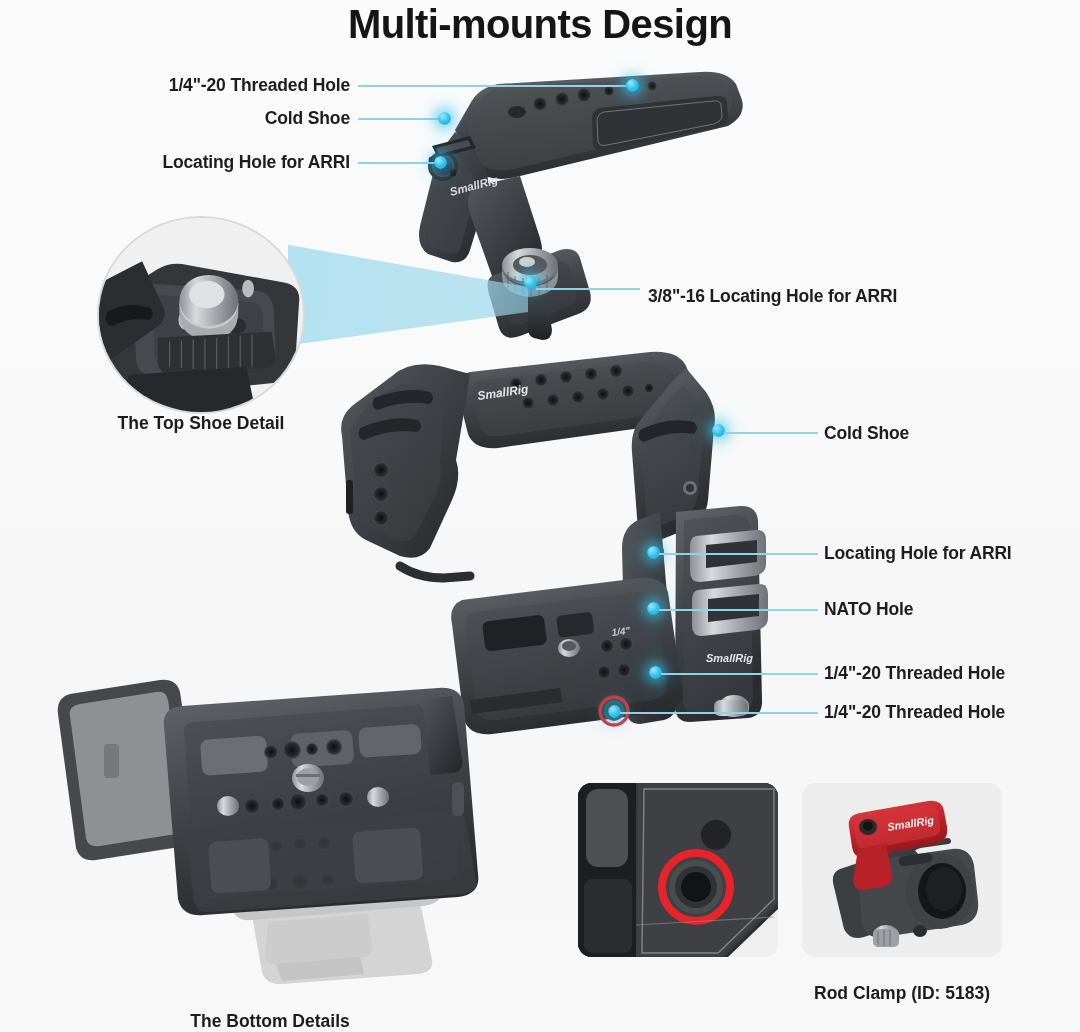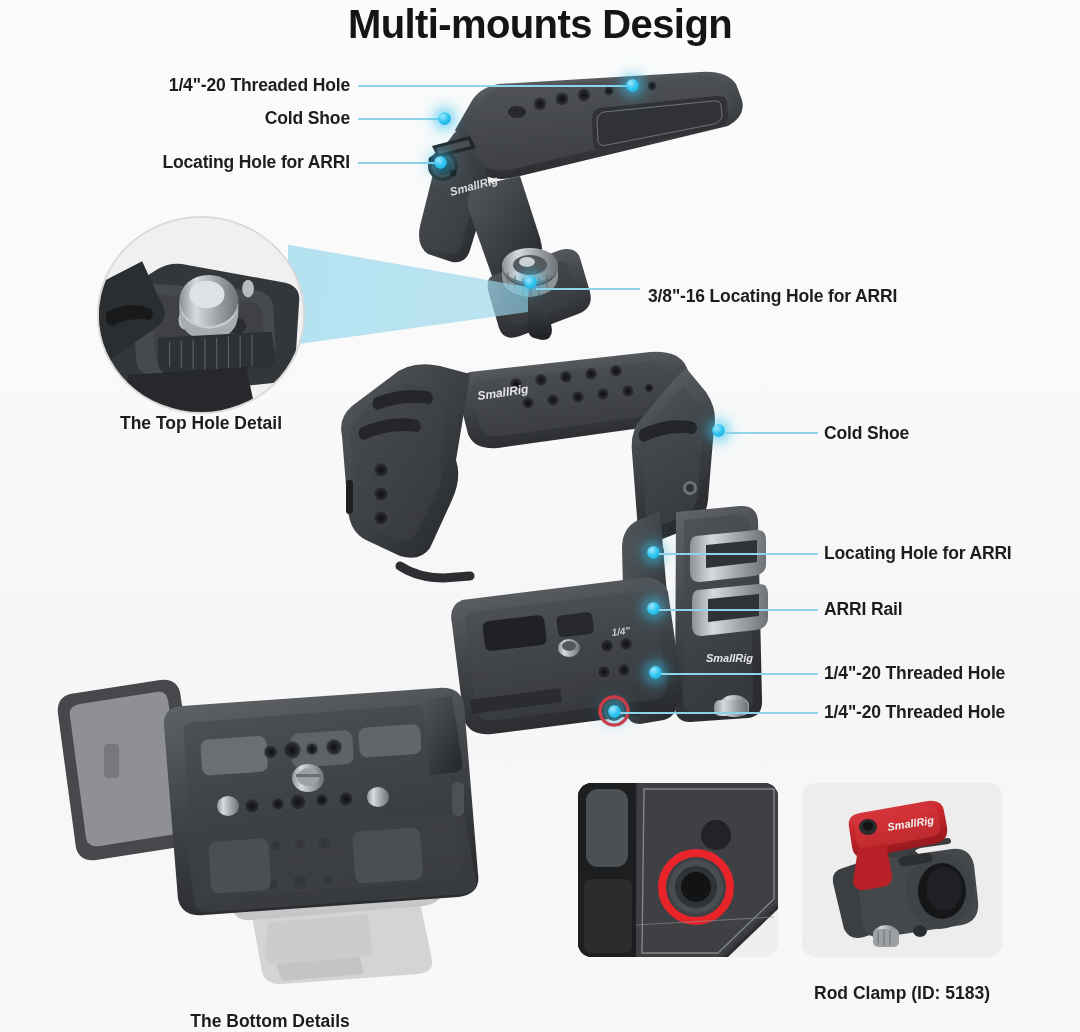--- a/index.html
+++ b/index.html
@@ -307,21 +307,21 @@
         <line x1="120" y1="122" x2="120" y2="155"></line>
           <line x1="132" y1="121" x2="132" y2="154"></line>
         <line x1="144" y1="120" x2="144" y2="153"></line>
           <line x1="156" y1="119" x2="156" y2="152"></line>
       </g>
       <path d="M-6,70 L44,44 L66,92 Q70,104 58,112 L4,150 Q-10,158 -14,144 Z" fill="#2b2e31"></path>
       <path d="M8,96 Q30,84 52,92 Q58,98 52,104 Q32,100 14,110 Q4,108 8,96 Z" fill="#17191b"></path>
       <path d="M30,160 L150,152 L160,198 L20,198 Z" fill="#26282b"></path>
     </svg>
   </div>
-  <div class="cap" style="left:95px; top:413px; width:212px;">The Top Hole Detail</div>
+  <div class="cap" style="left:95px; top:413px; width:212px;">The Top Shoe Detail</div>
 
   <div class="lbl r" style="left:0; top:75px; width:350px;">1/4"-20 Threaded Hole</div>
   <div class="leader" style="left:358px; top:85px; width:274px;"></div>
   <div class="dot" style="left:626px; top:79px;"></div>
 
   <div class="lbl r" style="left:0; top:108px; width:350px;">Cold Shoe</div>
   <div class="leader" style="left:358px; top:118px; width:86px;"></div>
   <div class="dot" style="left:438px; top:112px;"></div>
 
   <div class="lbl r" style="left:0; top:152px; width:350px;">Locating Hole for ARRI</div>
@@ -335,21 +335,21 @@
   <div class="dot" style="left:712px; top:424px;"></div>
   <div class="leader" style="left:724px; top:432px; width:94px;"></div>
   <div class="lbl" style="left:824px; top:423px;">Cold Shoe</div>
 
   <div class="dot" style="left:647px; top:546px;"></div>
   <div class="leader" style="left:659px; top:553px; width:159px;"></div>
   <div class="lbl" style="left:824px; top:543px;">Locating Hole for ARRI</div>
 
   <div class="dot" style="left:647px; top:602px;"></div>
   <div class="leader" style="left:659px; top:609px; width:159px;"></div>
-  <div class="lbl" style="left:824px; top:599px;">ARRI Rail</div>
+  <div class="lbl" style="left:824px; top:599px;">NATO Hole</div>
 
   <div class="dot" style="left:649px; top:666px;"></div>
   <div class="leader" style="left:661px; top:673px; width:157px;"></div>
   <div class="lbl" style="left:824px; top:663px;">1/4"-20 Threaded Hole</div>
 
   <div class="dot" style="left:608px; top:705px;"></div>
   <div class="leader" style="left:620px; top:712px; width:198px;"></div>
   <div class="lbl" style="left:824px; top:702px;">1/4"-20 Threaded Hole</div>
 
   <div class="cap" style="left:120px; top:983px; width:300px;margin-top:28px;">The Bottom Details</div>

